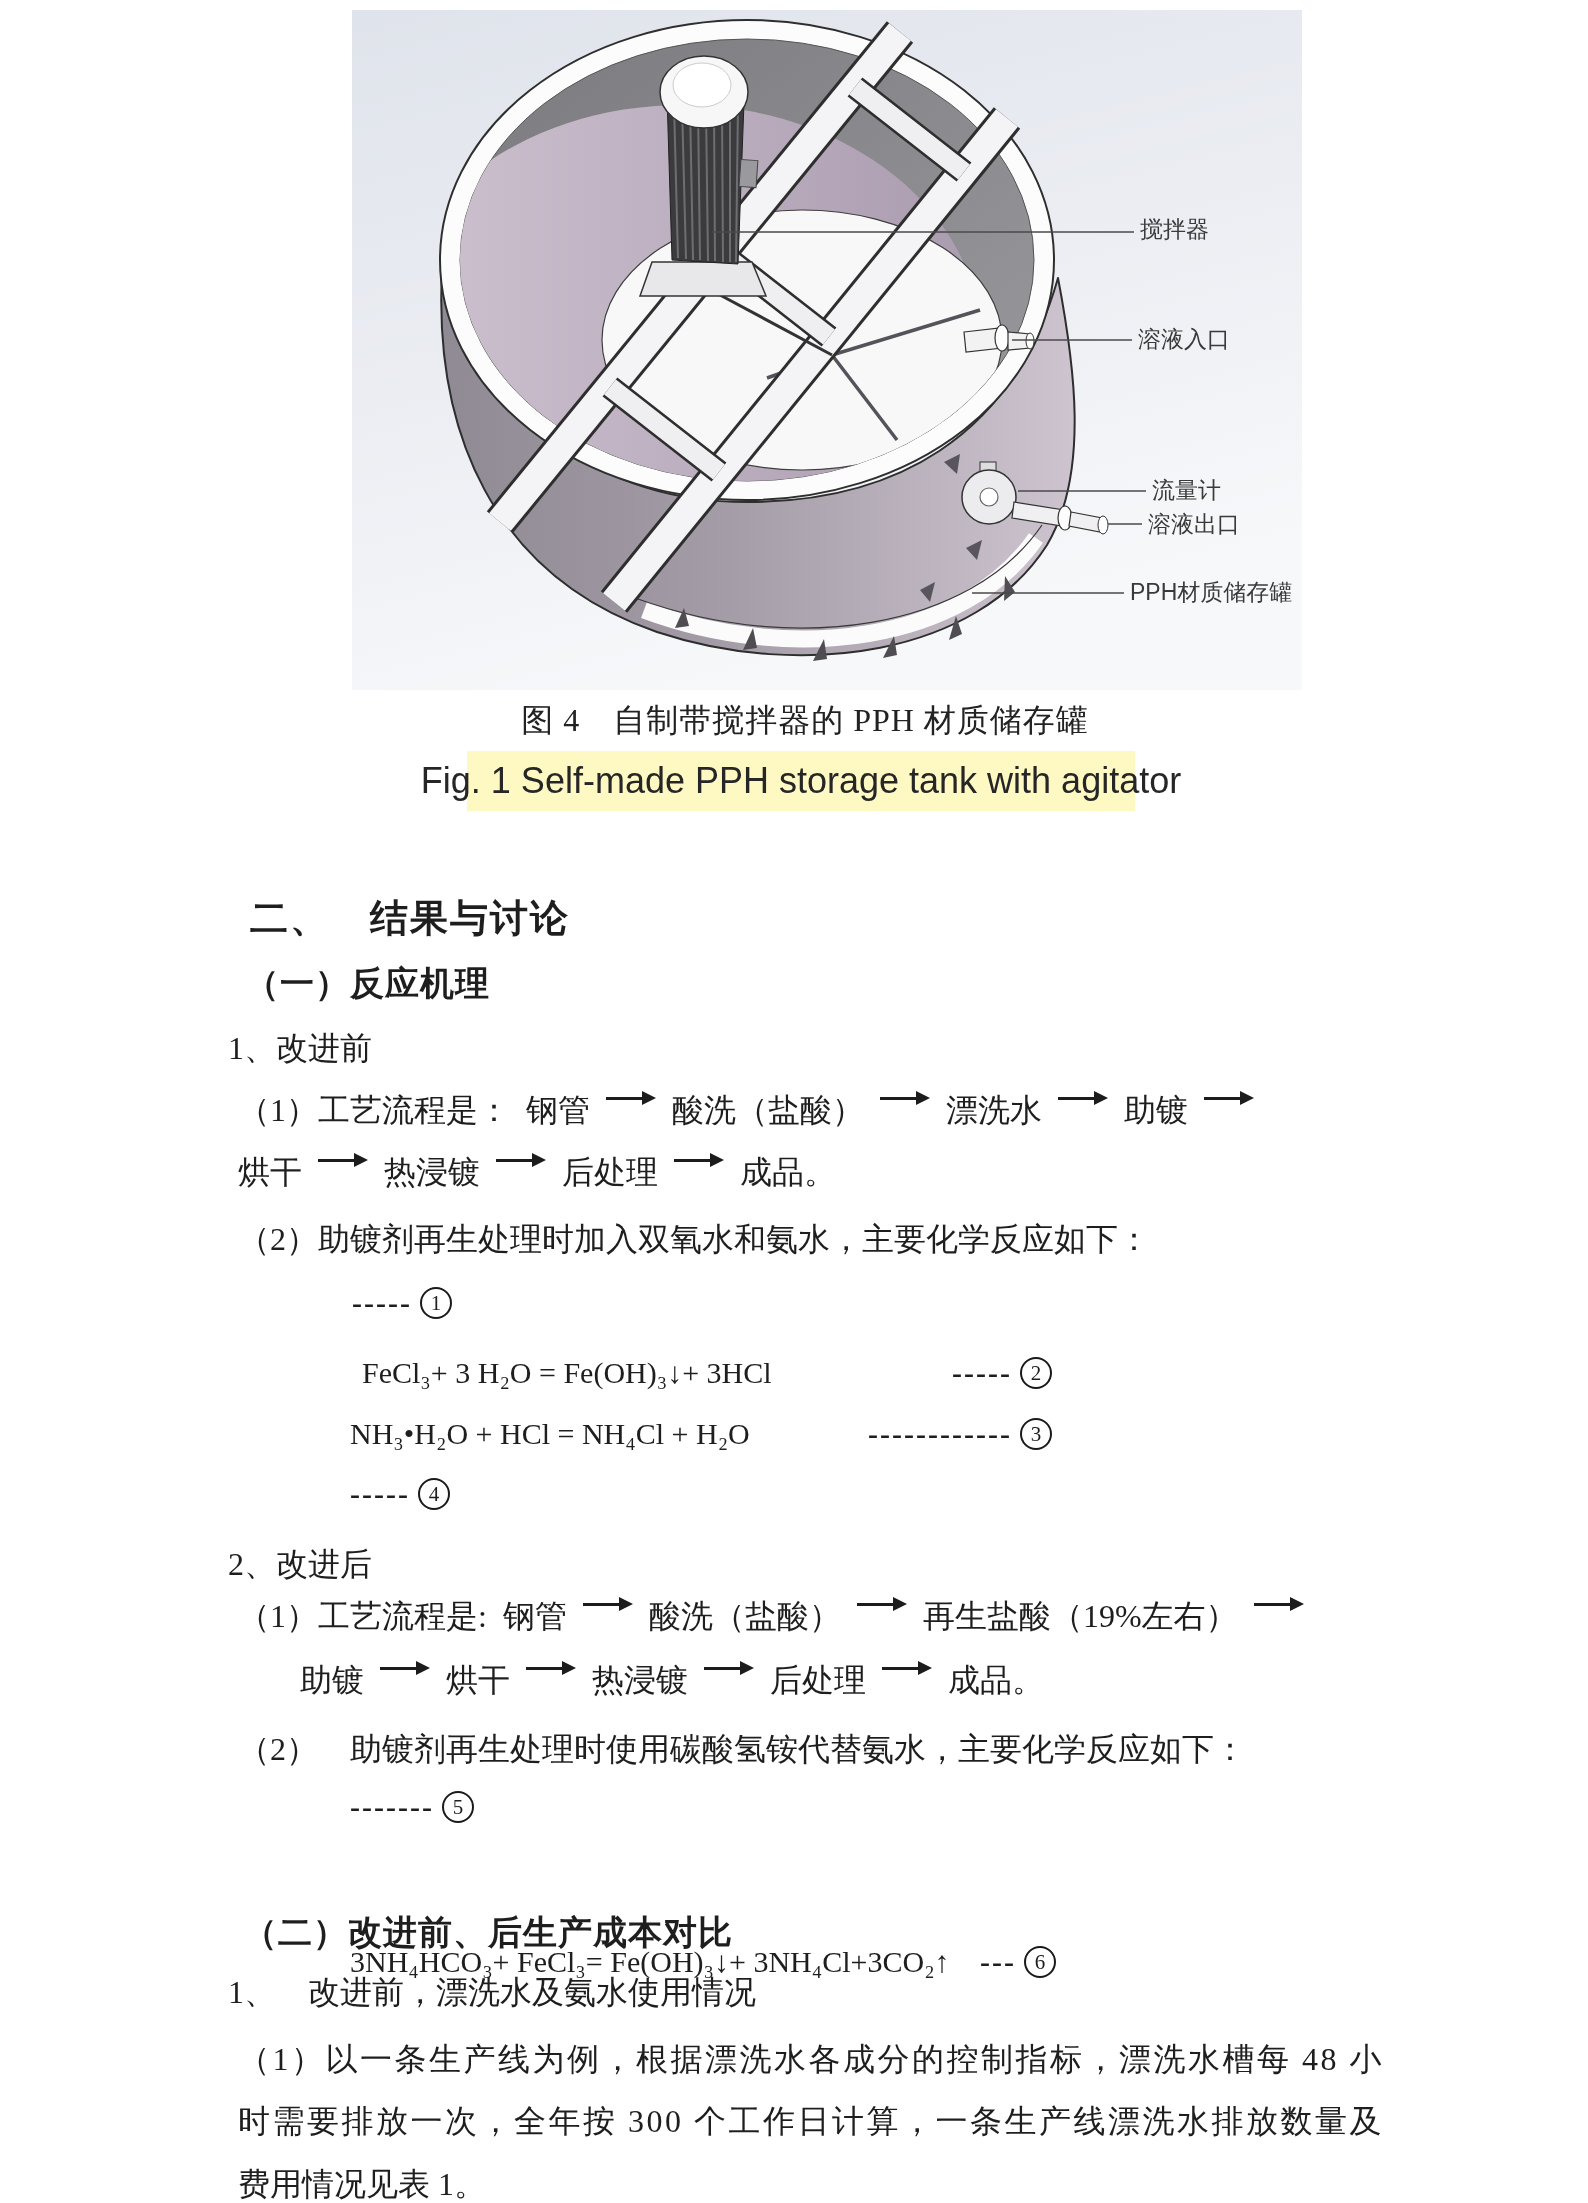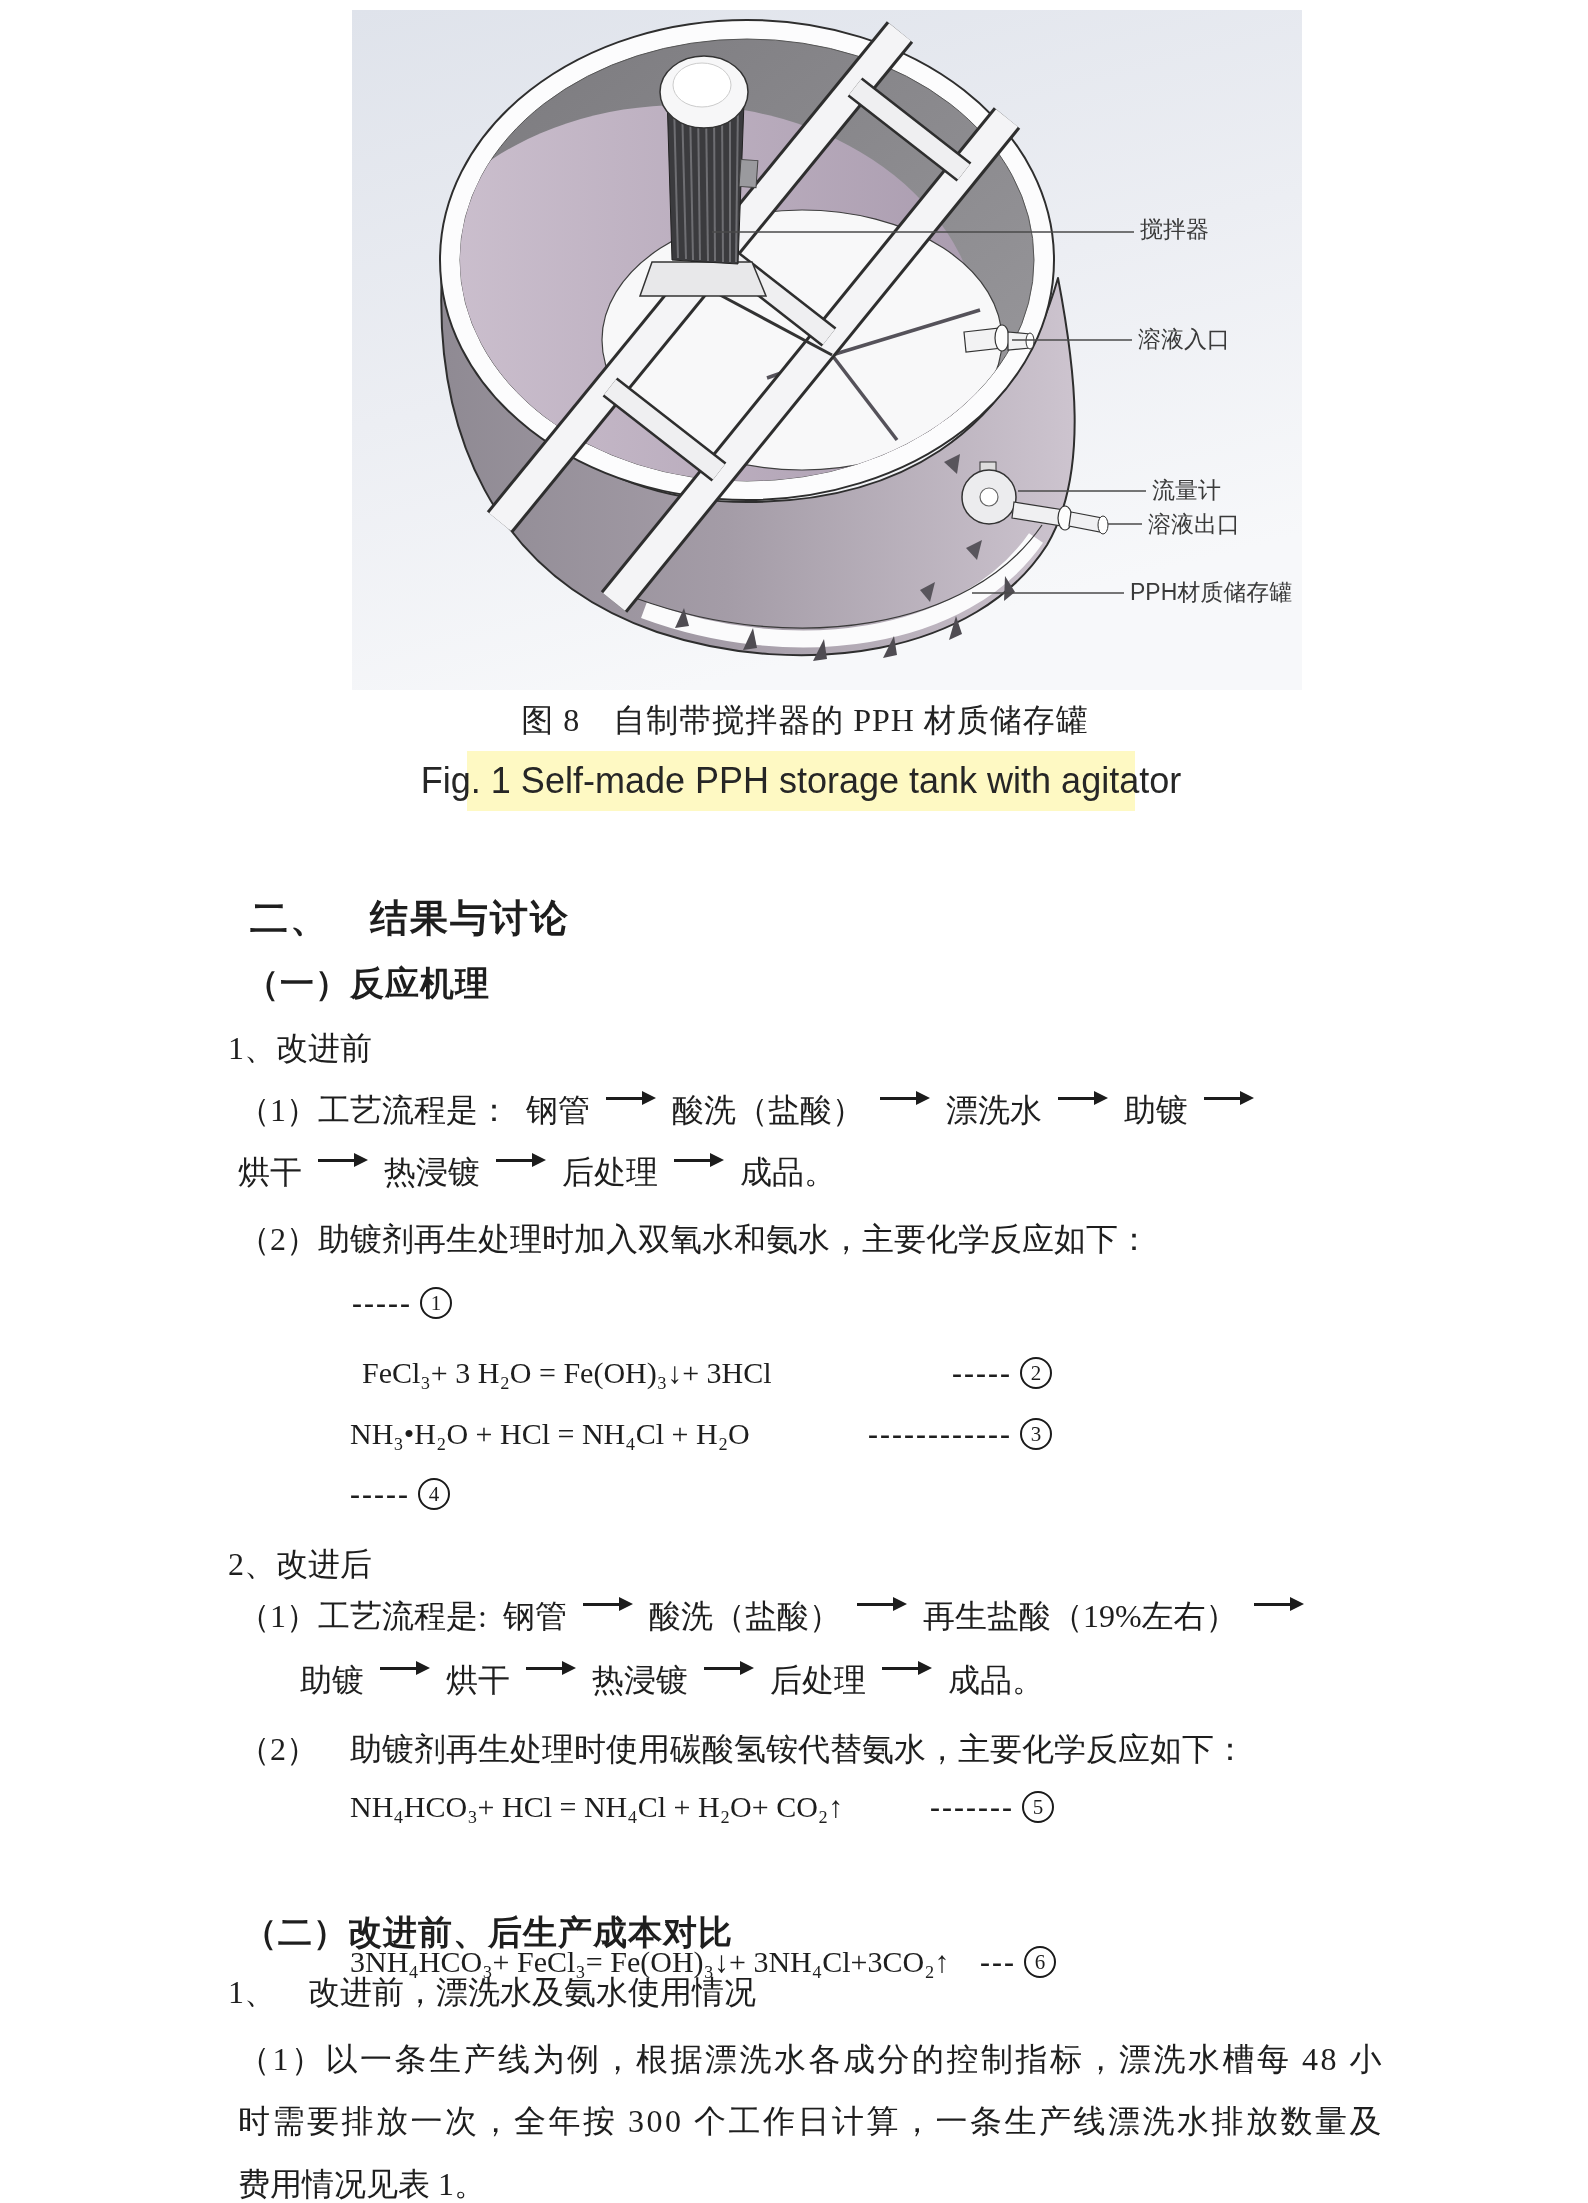--- a/index.html
+++ b/index.html
@@ -172,21 +172,21 @@
     </g>
   </svg>
 
   <span class="fig-label" style="left:788px; top:206px;">搅拌器</span>
   <span class="fig-label" style="left:786px; top:316px;">溶液入口</span>
   <span class="fig-label" style="left:800px; top:467px;">流量计</span>
   <span class="fig-label" style="left:796px; top:501px;">溶液出口</span>
   <span class="fig-label" style="left:778px; top:569px;">PPH材质储存罐</span>
 </div>
 
-<div class="abs cap-zh">图 8　自制带搅拌器的 PPH 材质储存罐</div>
+<div class="abs cap-zh">图 4　自制带搅拌器的 PPH 材质储存罐</div>
 <div class="abs cap-en">Fig. 1  Self-made PPH storage tank with agitator</div>
 
 <div class="abs h1" style="left:250px; top:893px;">二、　结果与讨论</div>
 <div class="abs h2" style="left:245px; top:961px;">（一）反应机理</div>
 <div class="abs body-line" style="left:228px; top:1027px;">1、改进前</div>
 
 <div class="abs flow" style="left:238px; top:1089px;">
   <span class="step">（1）工艺流程是：</span>
   <span class="step">钢管</span>
   <span class="arr"></span>
@@ -255,21 +255,20 @@
   <span class="step">热浸镀</span>
   <span class="arr"></span>
   <span class="step">后处理</span>
   <span class="arr"></span>
   <span class="step">成品。</span>
 </div>
 
 <div class="abs body-line" style="left:238px; top:1728px;">（2）　助镀剂再生处理时使用碳酸氢铵代替氨水，主要化学反应如下：</div>
 
 <div class="abs eq" style="left:350px; top:1790px; width:704px;">
-  <span>NH₄HCO₃+ HCl = NH₄Cl + H₂O+ CO₂↑</span>
   <span class="eq-tail">
     <span class="dashes">-------</span>
     <span class="circ">5</span>
   </span>
 </div>
 <div class="abs eq" style="left:350px; top:1945px; width:706px;">
   <span>3NH₄HCO₃+ FeCl₃= Fe(OH)₃↓+ 3NH₄Cl+3CO₂↑</span>
   <span class="eq-tail">
     <span class="dashes">---</span>
     <span class="circ">6</span>

